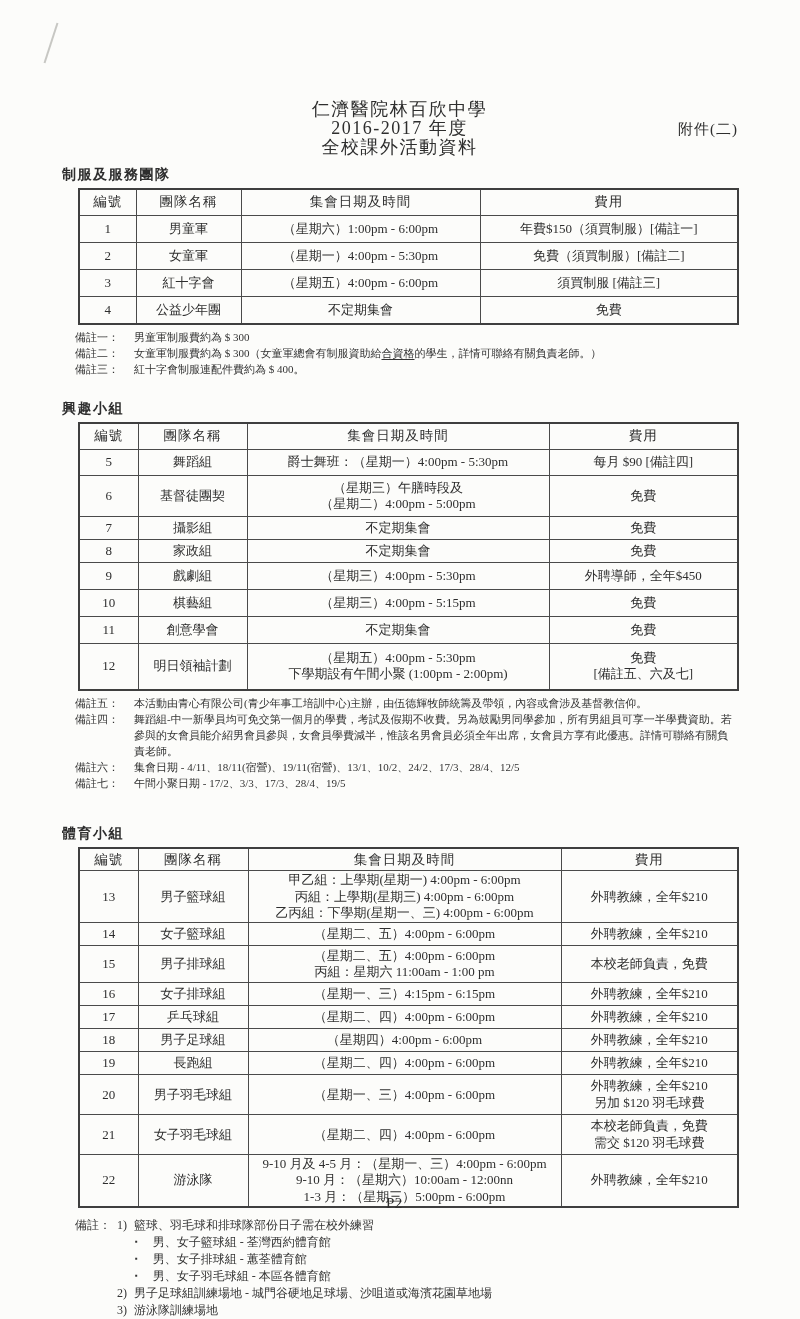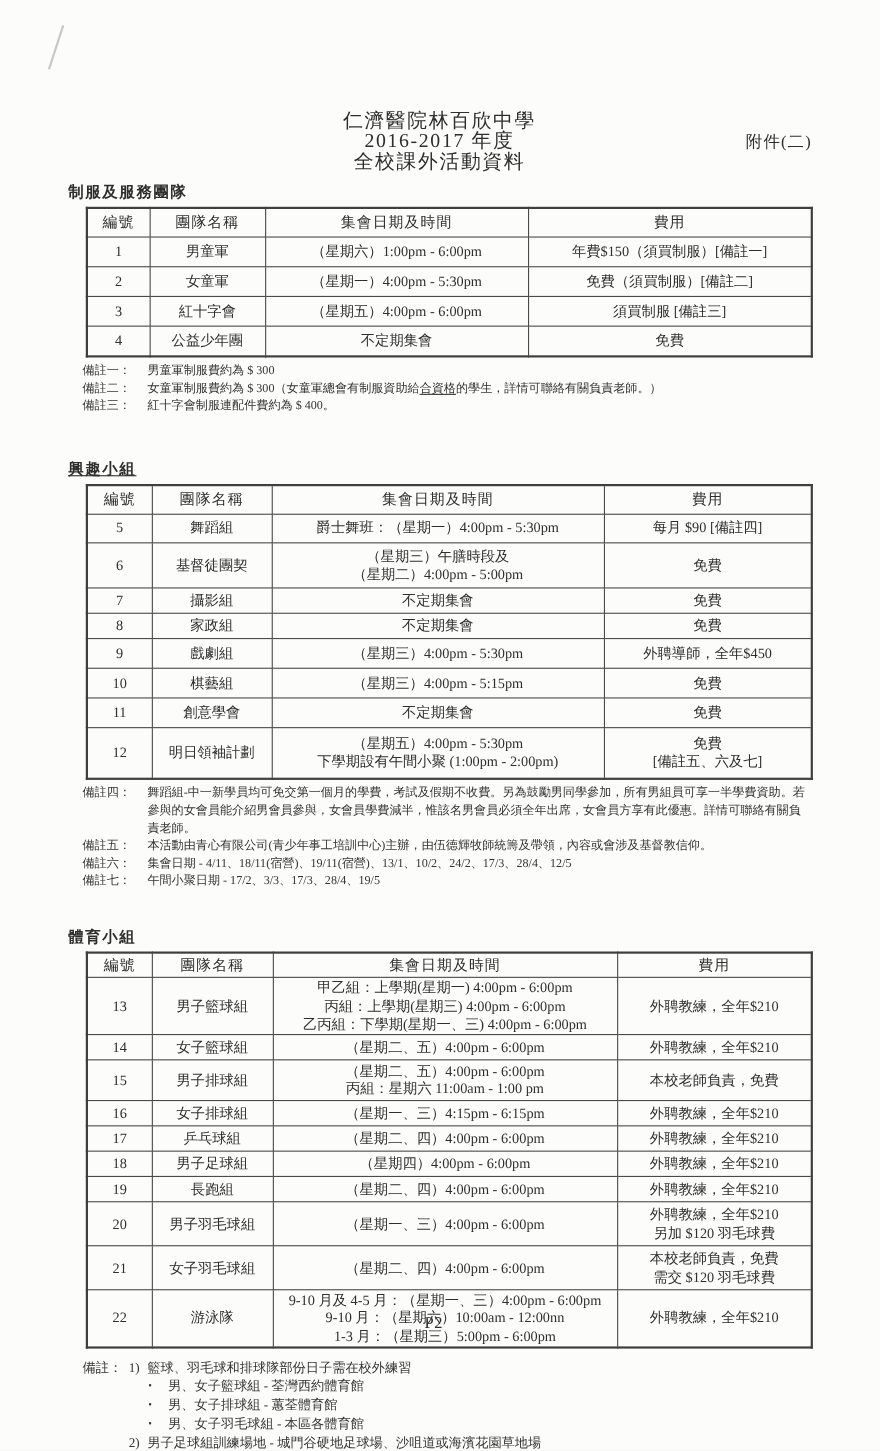--- a/index.html
+++ b/index.html
@@ -26,21 +26,21 @@
     font-size:15px; letter-spacing:1px;
   }
   .content { padding:100px 63px 0 62px; }
   .title-block { text-align:center; line-height:19px; }
   .title-line { font-size:18px; letter-spacing:1.5px; }
   .sec-heading {
     font-size:14px; font-weight:700; letter-spacing:1.5px;
     margin:0;
   }
   .sec1-heading { margin-top:9px; }
-  .sec2-heading { margin-top:40px;text-decoration:underline; }
+  .sec2-heading { margin-top:22px; }
   .sec3-heading { margin-top:34px; }
 
   table {
     border-collapse:collapse; table-layout:fixed;
     margin:4px 0 0 16px; width:659px;
     border:2px solid #3f3f3f;
   }
   th, td {
     border:1px solid #4a4a4a;
     padding:1px 4px;
@@ -267,24 +267,24 @@
             </td>
           <td>
               <div class="cell-line">免費</div>
               <div class="cell-line">[備註五、六及七]</div>
             </td>
         </tr>
       </tbody>
     </table>
     <div class="notes">
       <div class="note">
+        <span class="note-label">備註五：</span><span>本活動由青心有限公司(青少年事工培訓中心)主辦，由伍德輝牧師統籌及帶領，內容或會涉及基督教信仰。</span>
+      </div>
+      <div class="note">
         <span class="note-label">備註四：</span><span>舞蹈組-中一新學員均可免交第一個月的學費，考試及假期不收費。另為鼓勵男同學參加，所有男組員可享一半學費資助。若參與的女會員能介紹男會員參與，女會員學費減半，惟該名男會員必須全年出席，女會員方享有此優惠。詳情可聯絡有關負責老師。</span>
-      </div>
-      <div class="note">
-        <span class="note-label">備註五：</span><span>本活動由青心有限公司(青少年事工培訓中心)主辦，由伍德輝牧師統籌及帶領，內容或會涉及基督教信仰。</span>
       </div>
       <div class="note">
         <span class="note-label">備註六：</span><span>集會日期 - 4/11、18/11(宿營)、19/11(宿營)、13/1、10/2、24/2、17/3、28/4、12/5</span>
       </div>
       <div class="note">
         <span class="note-label">備註七：</span><span>午間小聚日期 - 17/2、3/3、17/3、28/4、19/5</span>
       </div>
     </div>
 
     <div class="sec-heading sec3-heading">體育小組</div>

